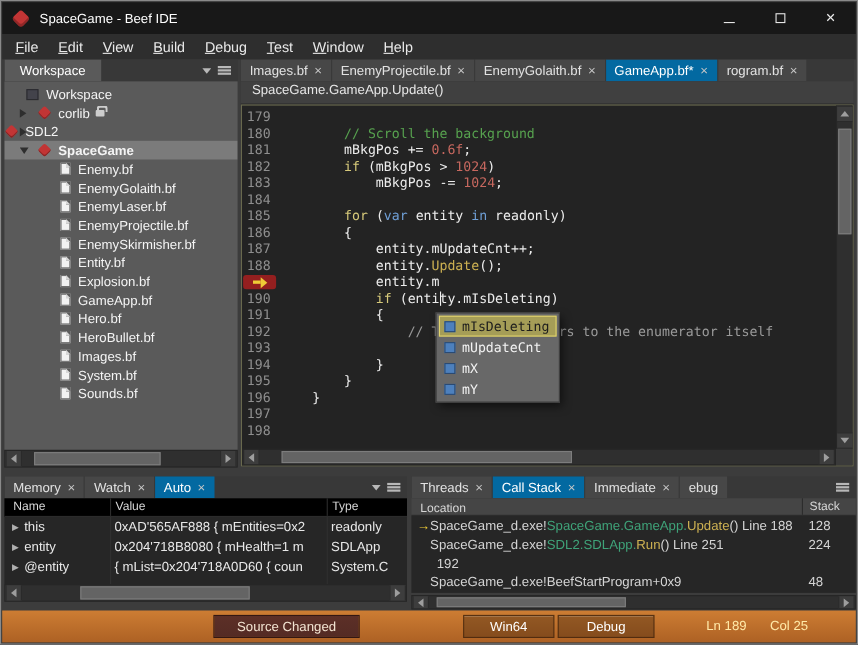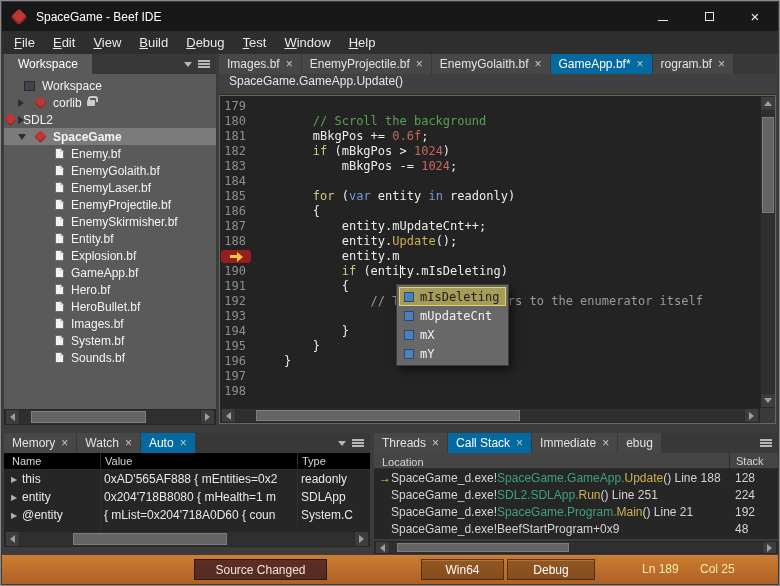--- a/index.html
+++ b/index.html
@@ -449,21 +449,20 @@
         <span class="cs-loc"><span class="cs-p">SpaceGame_d.exe!</span><span class="cs-ns">SpaceGame.GameApp.</span><span class="cs-fn">Update</span><span class="cs-p">() Line 188</span></span>
         <span class="cs-stack">128</span>
       </div>
       <div class="cs-row">
         <span class="cs-cur"></span>
         <span class="cs-loc"><span class="cs-p">SpaceGame_d.exe!</span><span class="cs-ns">SDL2.SDLApp.</span><span class="cs-fn">Run</span><span class="cs-p">() Line 251</span></span>
         <span class="cs-stack">224</span>
       </div>
       <div class="cs-row">
         <span class="cs-cur"></span>
-        <span class="cs-loc"><span class="cs-p">SpaceGame_d.exe!</span><span class="cs-ns">SpaceGame.Program.</span><span class="cs-fn">Main</span><span class="cs-p">() Line 21</span></span>
         <span class="cs-stack">192</span>
       </div>
       <div class="cs-row">
         <span class="cs-cur"></span>
         <span class="cs-loc"><span class="cs-p">SpaceGame_d.exe!BeefStartProgram+0x9</span></span>
         <span class="cs-stack">48</span>
       </div>
     </div>
   <div class="hscroll br-scroll">
     <span class="sb-btn">

